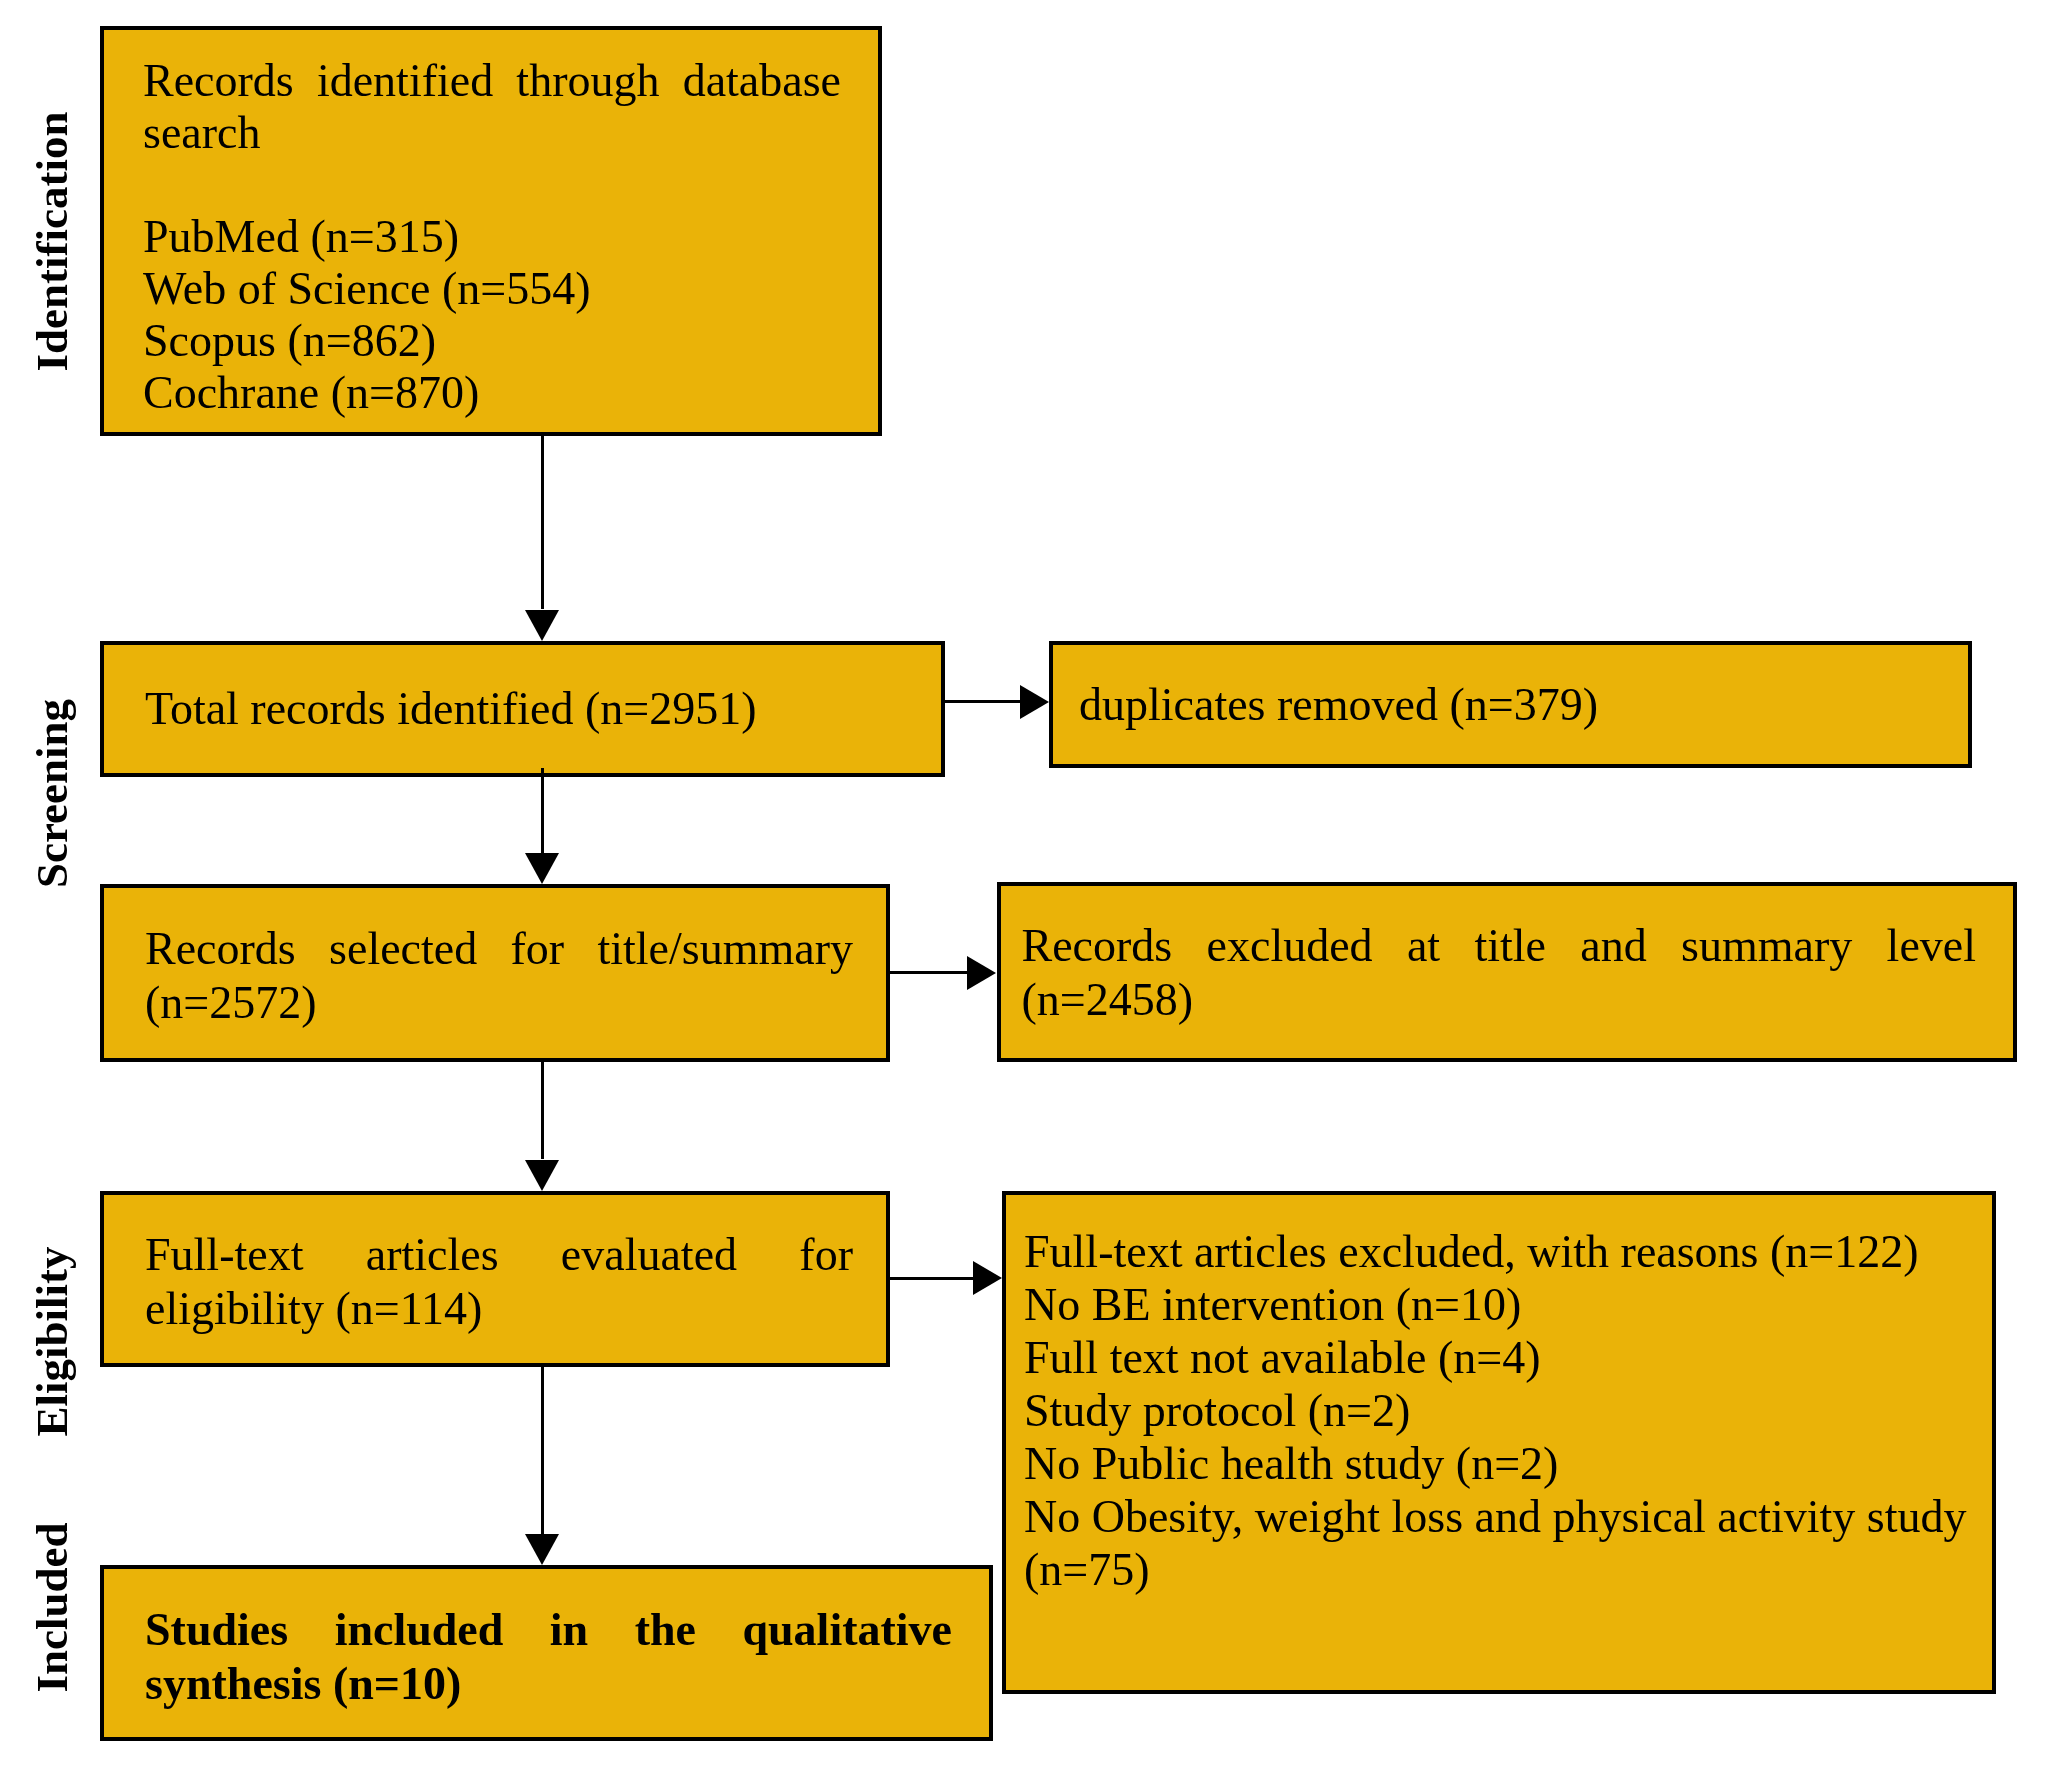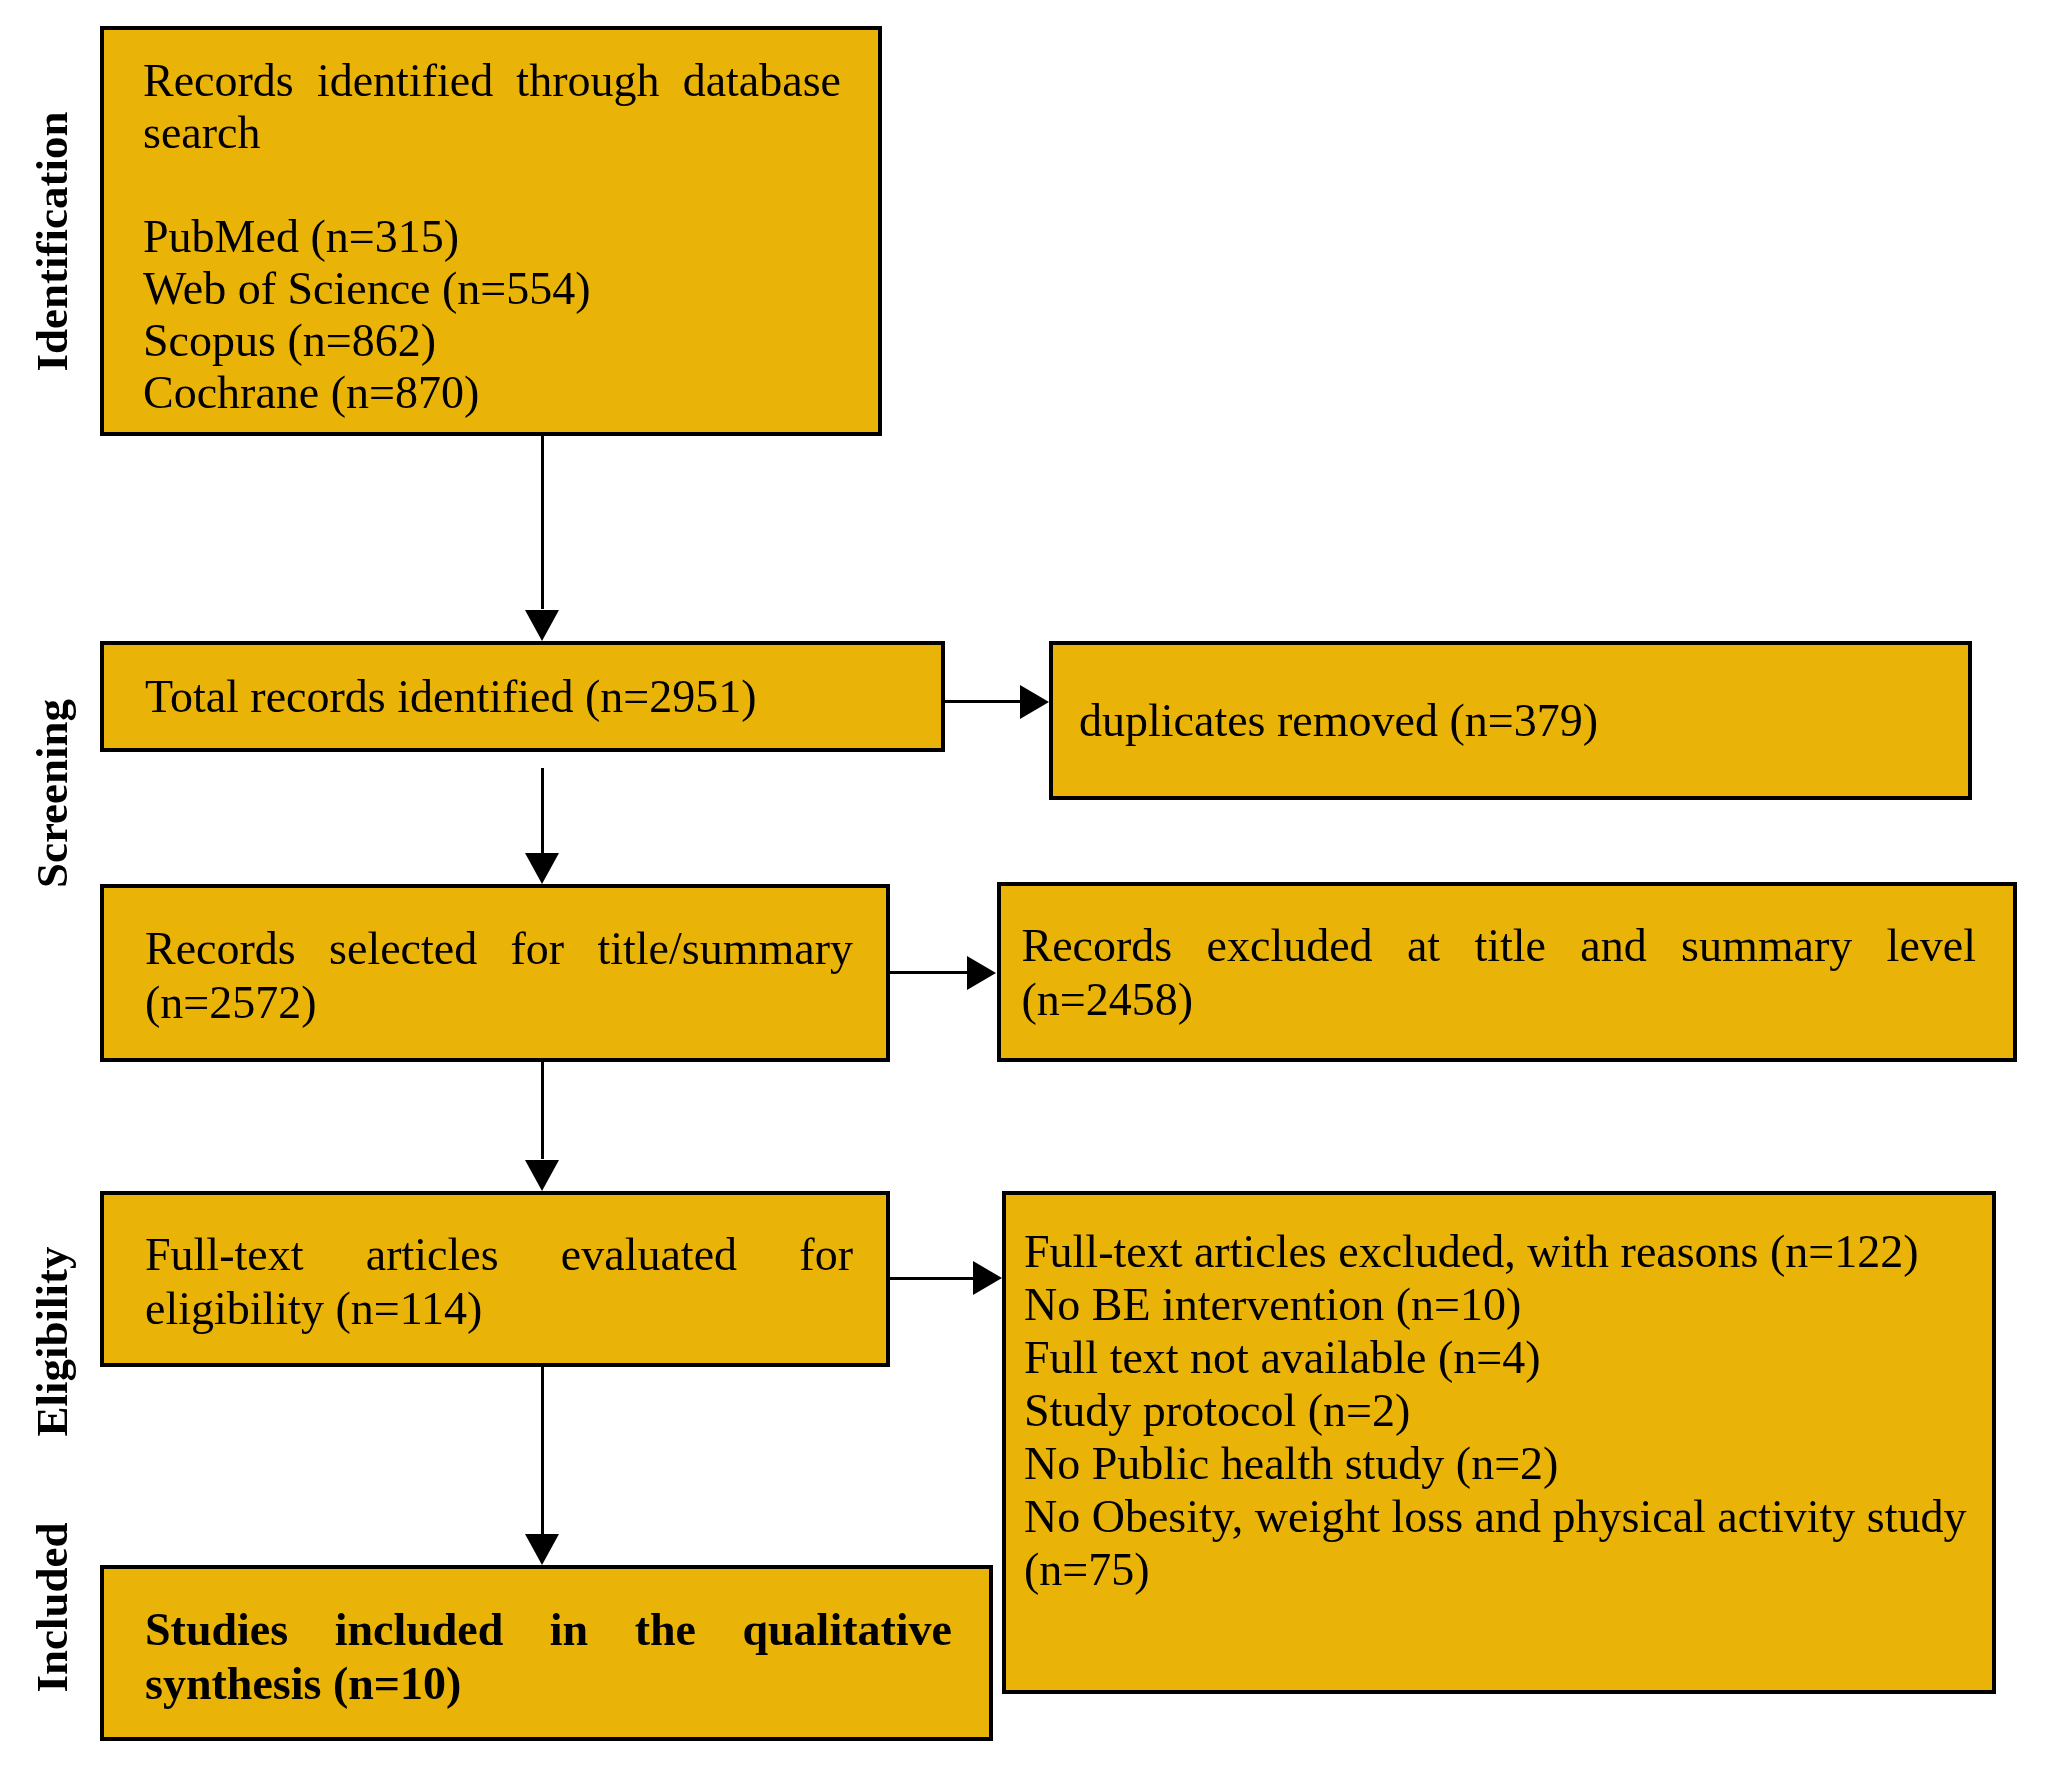--- a/index.html
+++ b/index.html
@@ -19,23 +19,23 @@
   .head-down { position:absolute; width:0; height:0;
                border-left:17px solid transparent; border-right:17px solid transparent;
                border-top:31px solid #000; }
   .head-right { position:absolute; width:0; height:0;
                 border-top:17px solid transparent; border-bottom:17px solid transparent;
                 border-left:29.5px solid #000; }
 
   .spacer-line { height:52px; }
   #box-identification { left:100px; top:26px; width:782px; height:410px;
                         padding:24.5px 37px 0 39px; line-height:52px; }
-  #box-total-records  { left:100px; top:641px; width:845px; height:111px;
+  #box-total-records  { left:100px; top:641px; width:845px; height:136px;
                         display:flex; align-items:center; padding-left:41px; }
-  #box-duplicates     { left:1049px; top:641px; width:923px; height:159px;
+  #box-duplicates     { left:1049px; top:641px; width:923px; height:127px;
                         display:flex; align-items:center; padding-left:26px; }
   #box-records-selected { left:100px; top:884px; width:790px; height:178px;
                           padding:34px 33px 0 41px; }
   #box-records-excluded { left:997px; top:882px; width:1020px; height:180px;
                           padding:33px 37px 0 20.5px; }
   #box-fulltext-evaluated { left:100px; top:1191px; width:790px; height:176px;
                             padding:33px 33px 0 41px; }
   #box-fulltext-excluded { left:1002px; top:1191px; width:994px; height:503px;
                            padding:29.5px 3.3px 0 18px; line-height:53px; }
   #box-studies-included { left:100px; top:1565px; width:893px; height:176px;

